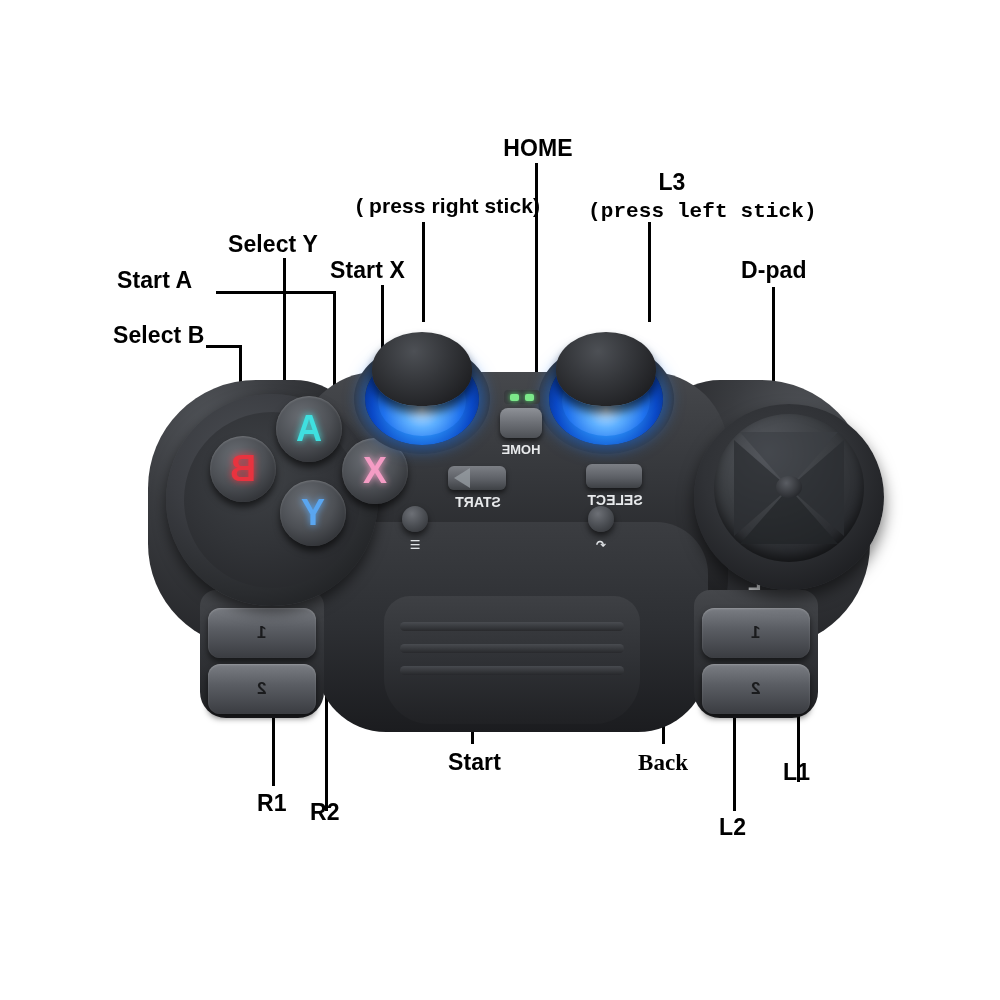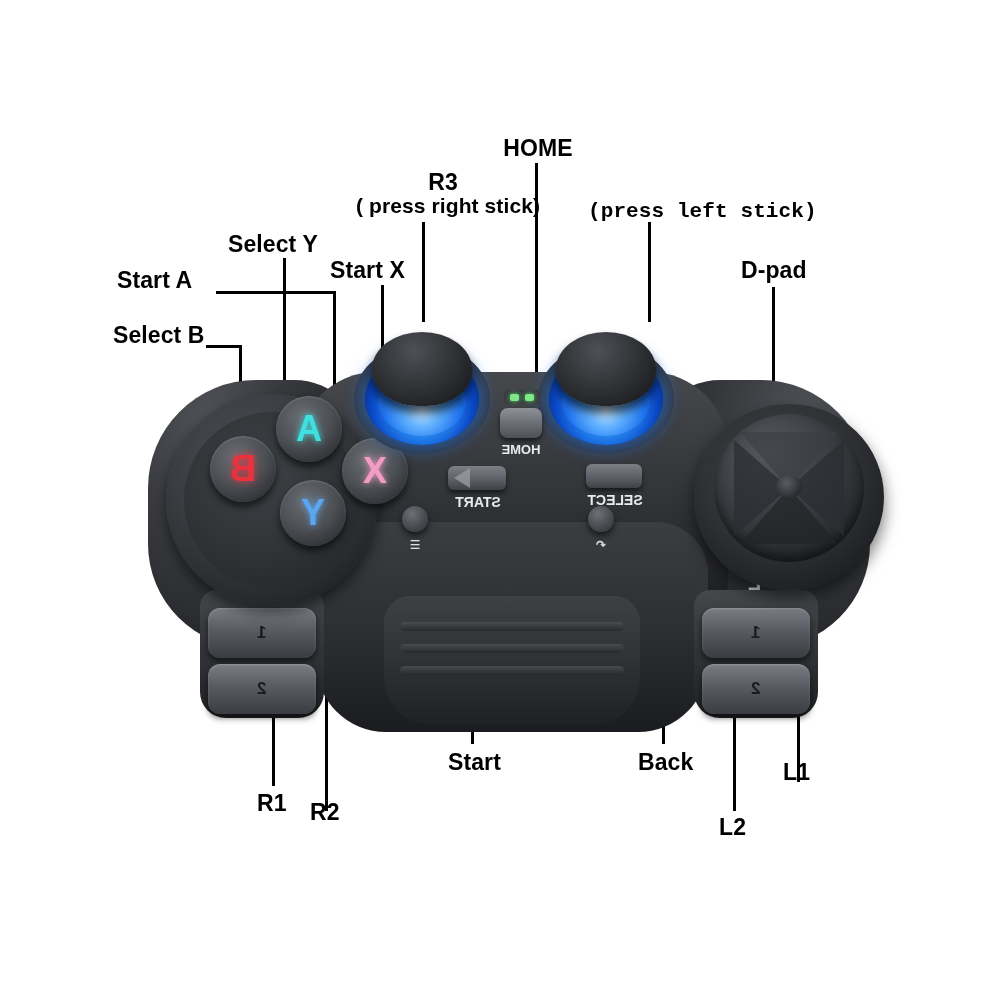--- a/index.html
+++ b/index.html
@@ -149,33 +149,33 @@
 </head>
 <body>
 
 <div id="stage">
 
   <div class="lbl s23" style="left:113px;top:323px;">Select B</div>
   <div class="lbl s23" style="left:117px;top:268px;">Start A</div>
   <div class="lbl s23" style="left:228px;top:232px;">Select Y</div>
   <div class="lbl s23" style="left:330px;top:258px;">Start X</div>
 
-  <div class="lbl c s23" style="left:360px;top:170px;width:166px;">R3</div>
   <div class="lbl c s21" style="left:356px;top:194px;width:174px;">( press right stick)</div>
 
   <div class="lbl c s23" style="left:474px;top:136px;width:128px;">HOME</div>
 
+  <div class="lbl c s23" style="left:592px;top:170px;width:160px;">L3</div>
   <div class="lbl c s21" style="left:588px;top:200px;width:168px;font-family:Liberation Mono, monospace;">(press left stick)</div>
 
   <div class="lbl s23" style="left:741px;top:258px;">D-pad</div>
 
   <div class="lbl s23" style="left:386px;top:705px;">Menu</div>
   <div class="lbl s23" style="left:448px;top:750px;">Start</div>
   <div class="lbl s23" style="left:584px;top:705px;">Select</div>
-  <div class="lbl s23" style="left:638px;top:750px;">Back</div>
+  <div class="lbl s23" style="left:638px;top:750px;font-family:Liberation Serif, serif;">Back</div>
 
   <div class="lbl s23" style="left:257px;top:791px;">R1</div>
   <div class="lbl s23" style="left:310px;top:800px;">R2</div>
   <div class="lbl s23" style="left:783px;top:760px;">L1</div>
   <div class="lbl s23" style="left:719px;top:815px;">L2</div>
 
   <div class="ln lnh" style="left:216px;top:291px;width:120px;"></div>
   <div class="ln lnv" style="left:333px;top:291px;height:122px;"></div>
 
   <div class="ln lnv" style="left:283px;top:258px;height:232px;"></div>

